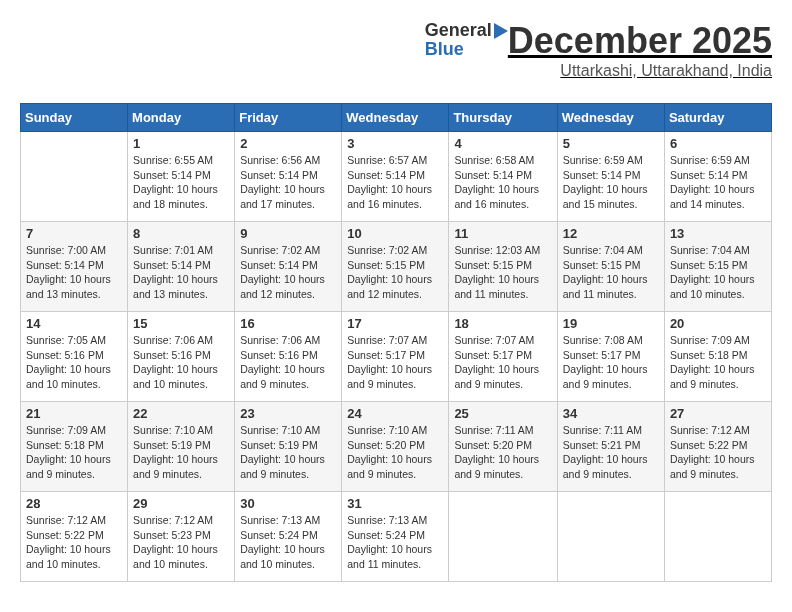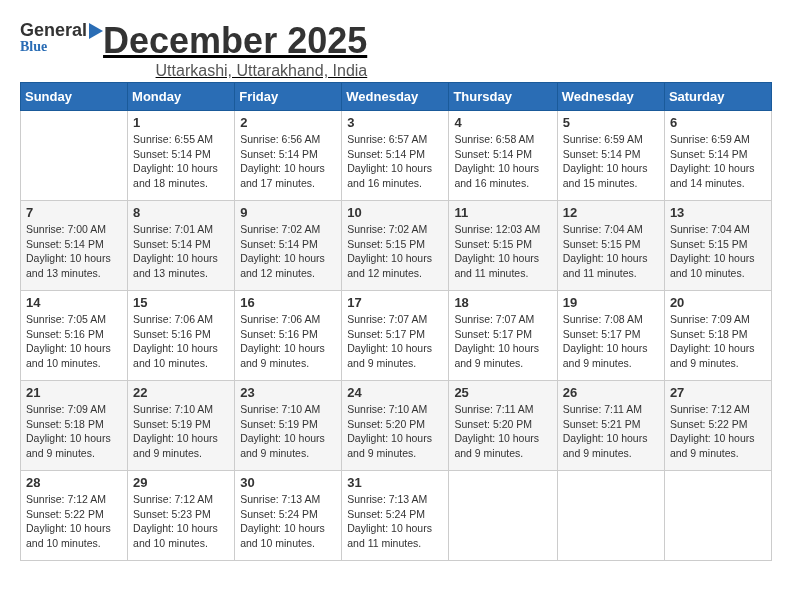--- a/index.html
+++ b/index.html
@@ -5,23 +5,23 @@
     * { box-sizing: border-box; margin: 0; padding: 0; }
     body {
       font-family: Arial, sans-serif;
       background: #fff;
       width: 792px;
       min-height: 612px;
       padding: 20px;
     }
     .header-area {
       display: flex;
-      justify-content: flex-start;
+      justify-content: flex-end;
       align-items: flex-start;
-      margin-bottom: 2px;
+      margin-bottom: 23px;
     }
     .logo {
       display: flex;
       flex-direction: column;
       align-items: flex-start;
     }
     .title-area {
       text-align: right;
       text-decoration: underline;
     }
@@ -78,21 +78,21 @@
   </style>
 </head>
 <body>
 
 <div class="header-area">
   <div class="logo">
     <div style="display:flex; align-items:center;">
       <span style="font-size:18px; font-weight:bold; color:#333;">General</span>
       <span style="display:inline-block; margin-left:2px; width:0; height:0; border-top:8px solid transparent; border-bottom:8px solid transparent; border-left:14px solid #2a6db5; vertical-align:middle;"></span>
     </div>
-    <span style="font-size:14px; font-weight:bold; color:#2a6db5; margin-top:-2px;font-family:Liberation Serif, serif;">Blue</span>
+    <span style="font-size:18px; font-weight:bold; color:#2a6db5; margin-top:-2px;">Blue</span>
   </div>
   <div class="title-area">
     <div class="month-title">December 2025</div>
     <div class="location-title">Uttarkashi, Uttarakhand, India</div>
   </div>
 </div>
 
 <table>
   <thead>
     <tr>
@@ -309,21 +309,21 @@
         </td>
         <td>
           <div class="day-number">25</div>
           <div class="day-info">
             <div>Sunrise: 7:11 AM</div>
             <div>Sunset: 5:20 PM</div>
             <div>Daylight: 10 hours<br>and 9 minutes.</div>
           </div>
         </td>
         <td>
-          <div class="day-number">26</div>
+          <div class="day-number">34</div>
           <div class="day-info">
             <div>Sunrise: 7:11 AM</div>
             <div>Sunset: 5:21 PM</div>
             <div>Daylight: 10 hours<br>and 9 minutes.</div>
           </div>
         </td>
         <td>
           <div class="day-number">27</div>
           <div class="day-info">
             <div>Sunrise: 7:12 AM</div>

